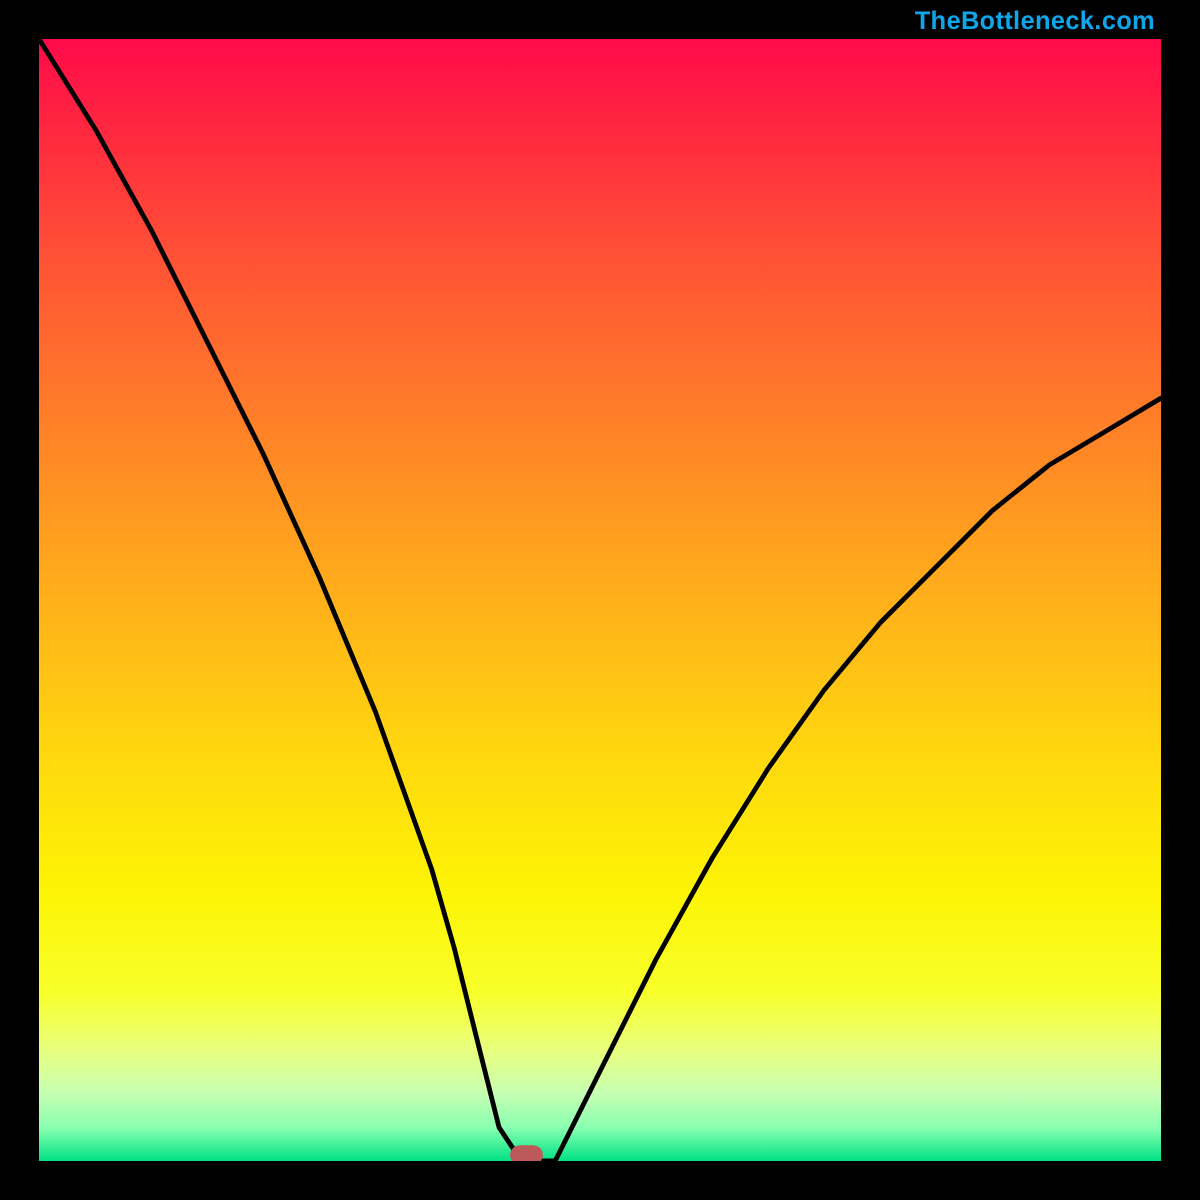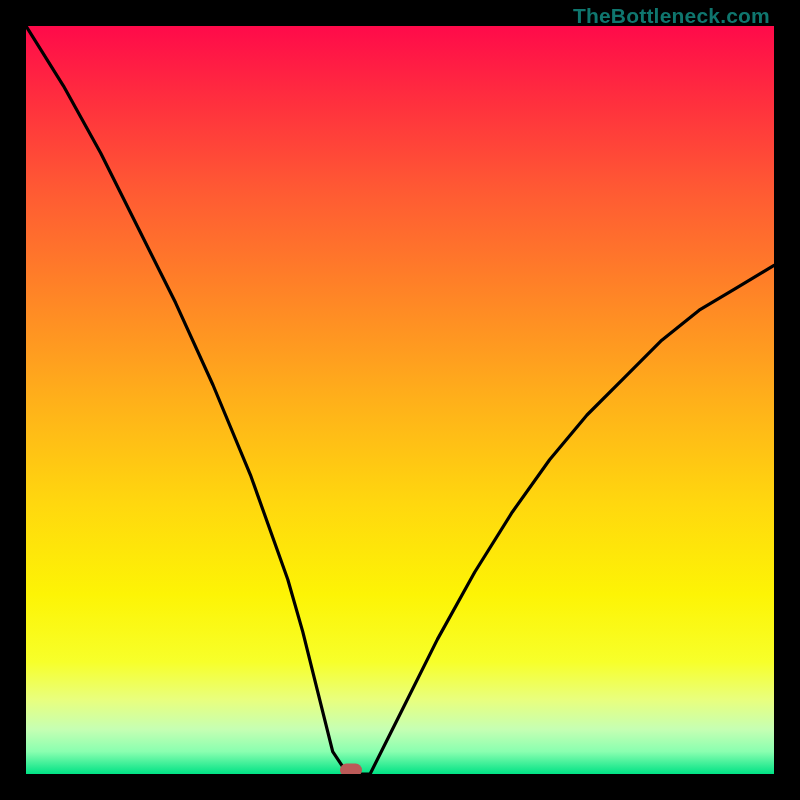--- a/index.html
+++ b/index.html
@@ -40,23 +40,23 @@
       #e9ff7d 90%,
       #c6ffb3 94%,
       #8affb0 97%,
       #00e285 100%
     );
   }
   .watermark {
     position: absolute;
     top: 4px;
     right: 30px;
-    font-size: 21px;
+    font-size: 17px;
     font-weight: 600;
-    color: #0f766e;
+    color: #0ea5e9;
     letter-spacing: 0.2px;
     pointer-events: none;
     user-select: none;
   }
   .curve-svg {
     position: absolute;
     inset: 0;
   }
   .curve-path {
     fill: none;

